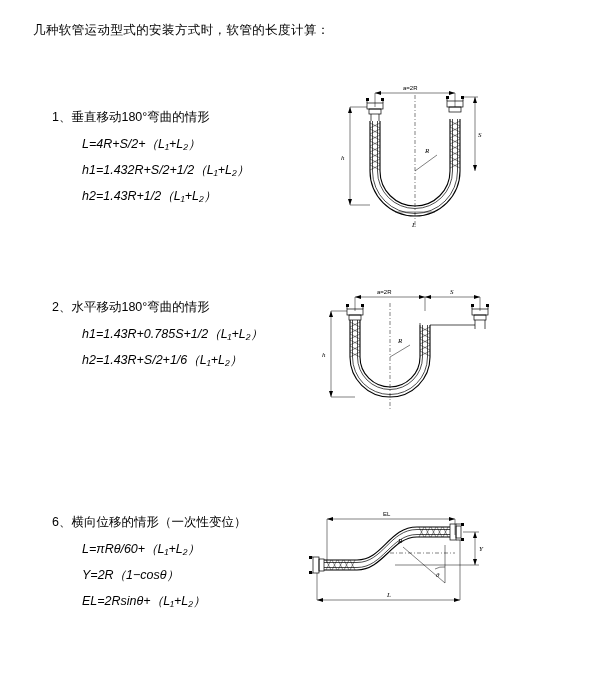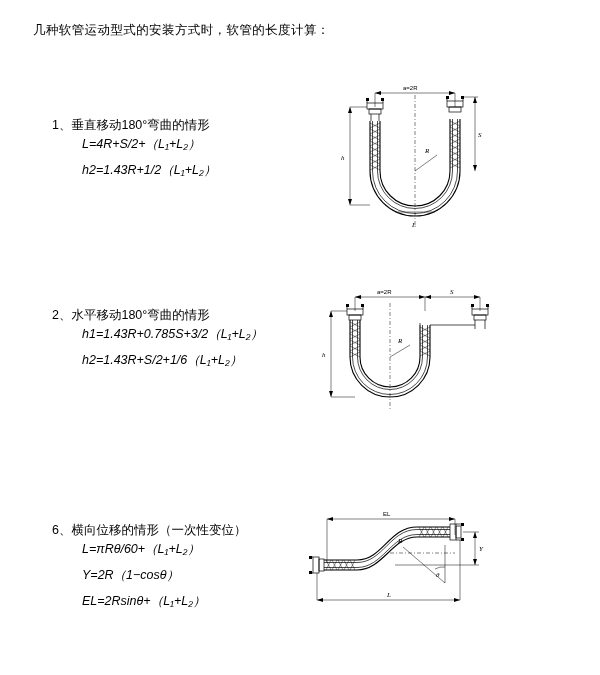--- a/index.html
+++ b/index.html
@@ -31,21 +31,21 @@
   .section {
     position: absolute;
   }
   .sec1 { left: 0; top: 105px; }
   .sec2 { left: 0; top: 295px; }
   .sec3 { left: 0; top: 510px; }
 
   .sec-title {
     position: absolute;
     left: 52px;
-    top: 12px;
+    top: 4px;
     font-size: 12.5px;
     white-space: nowrap;
   }
   .formulas {
     position: absolute;
     left: 82px;
     top: 26px;
     font-style: italic;
   }
   .formula {
@@ -76,20 +76,21 @@
 <body>
 
 <div class="page">
 
   <div class="heading">几种软管运动型式的安装方式时，软管的长度计算：</div>
 
   <div class="section sec1">
     <div class="sec-title">1、垂直移动180°弯曲的情形</div>
     <div class="formulas">
       <div class="formula">L=4R+S/2+（L₁+L₂）</div>
+      <div class="formula">h1=1.432R+S/2+1/2（L₁+L₂）</div>
       <div class="formula">h2=1.43R+1/2（L₁+L₂）</div>
     </div>
 
     <div class="drawing d1">
       <svg width="190" height="190" viewBox="0 0 190 190">
 
         <line class="thin" x1="60" y1="18" x2="140" y2="18"></line>
         <path class="fillblk" d="M60,18 l6,-2 l0,4 z"></path>
         <path class="fillblk" d="M140,18 l-6,-2 l0,4 z"></path>
         <text class="lbl" x="88" y="15">a=2R</text>
@@ -184,21 +185,21 @@
 
         <text class="lbl-i" x="97" y="152">L</text>
         <line class="thin" x1="80" y1="137" x2="120" y2="137"></line>
       </svg>
     </div>
   </div>
 
   <div class="section sec2">
     <div class="sec-title">2、水平移动180°弯曲的情形</div>
     <div class="formulas">
-      <div class="formula">h1=1.43R+0.785S+3/2（L₁+L₂）</div>
+      <div class="formula">h1=1.43R+0.785S+1/2（L₁+L₂）</div>
       <div class="formula">h2=1.43R+S/2+1/6（L₁+L₂）</div>
     </div>
 
     <div class="drawing d2">
       <svg width="200" height="150" viewBox="0 0 200 150">
 
         <line class="thin" x1="40" y1="12" x2="110" y2="12"></line>
         <path class="fillblk" d="M40,12 l6,-2 l0,4 z"></path>
         <path class="fillblk" d="M110,12 l-6,-2 l0,4 z"></path>
         <text class="lbl" x="62" y="9">a=2R</text>

